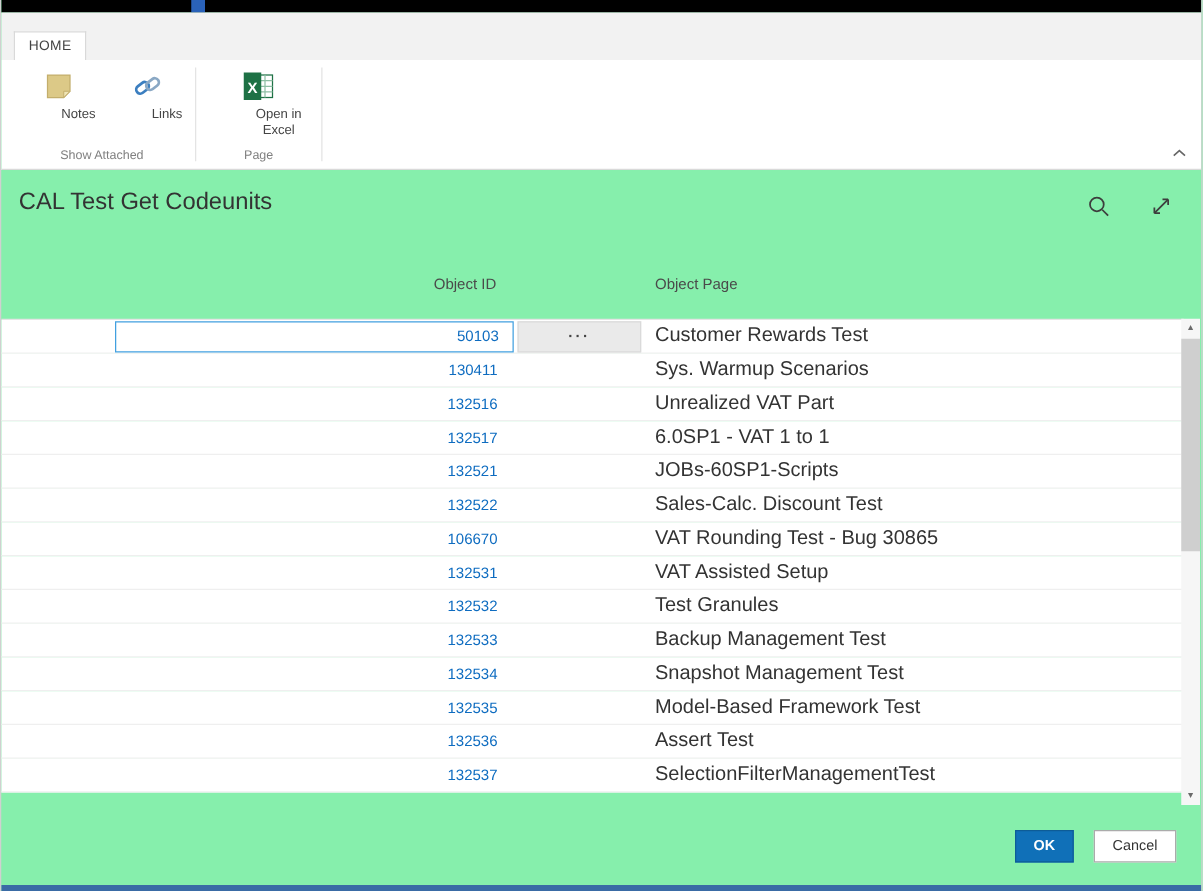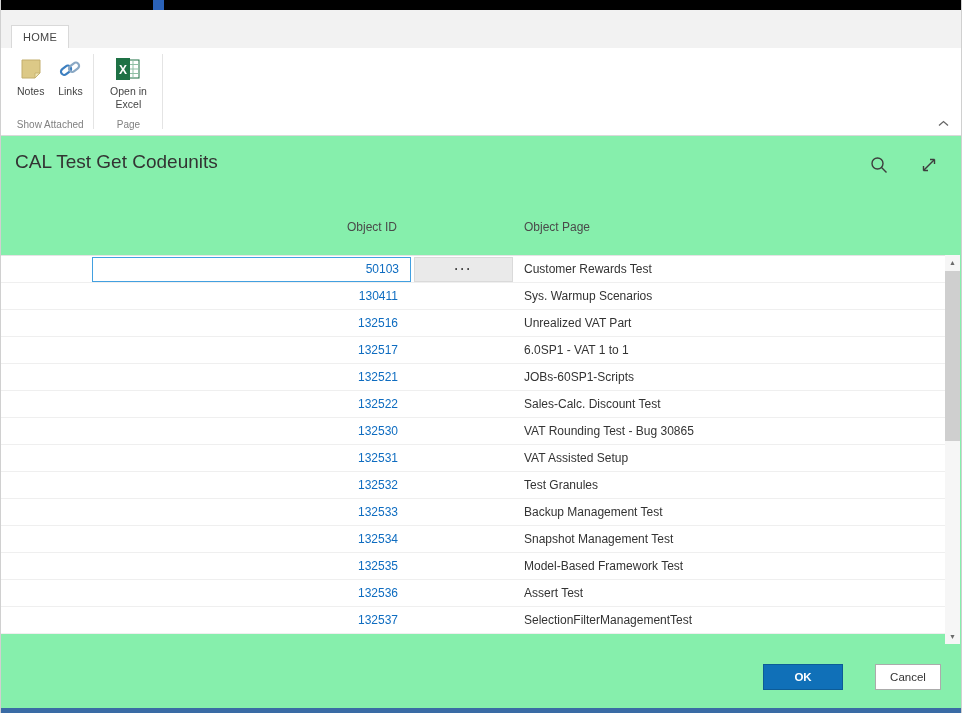--- a/index.html
+++ b/index.html
@@ -16,21 +16,21 @@
   .tabstrip { position:absolute; top:10px; left:0; width:100%; height:38px; background:#f2f2f2; }
   .tab { position:absolute; left:10px; bottom:0; height:23px; padding:0 11px; background:#fff;
          border:1px solid #d9d9d9; border-bottom:none; font-size:11px; color:#444;
          display:flex; align-items:center; letter-spacing:.3px; cursor:pointer; }
   .ribbon { position:absolute; top:48px; left:0; width:100%; height:88px; background:#fff;
             border-bottom:1px solid #d9d9d9; display:flex; align-items:stretch; padding-left:6px; }
   .rgroup { display:flex; flex-direction:column; }
   .rbuttons { flex:1; display:flex; align-items:flex-start; padding:6px 8px 0; gap:9px; }
   .rbtn { display:flex; flex-direction:column; align-items:center; cursor:pointer; padding:2px; }
   .ricon { width:26px; height:26px; display:flex; align-items:center; justify-content:center; }
-  .rlabel { margin-top:3px; font-size:10.5px; color:#444; text-align:center; line-height:1.25; max-width:48px; }
+  .rlabel { margin-top:3px; font-size:10.5px; color:#444; text-align:center; line-height:1.25; max-width:48px;margin-left:32px; }
   .group-label { font-size:10px; color:#808080; text-align:center; padding:2px 6px 5px; white-space:nowrap; }
   .vsep { width:1px; background:#e4e4e4; margin:6px 0; }
   .collapse-btn { position:absolute; right:8px; bottom:6px; width:20px; height:14px;
                   display:flex; align-items:center; justify-content:center; cursor:pointer; }
 
   
   .page-title { position:absolute; left:14px; top:151px; font-size:19px; font-weight:400; color:#333; }
   .hicon { position:absolute; top:153px; width:24px; height:24px; display:flex;
            align-items:center; justify-content:center; cursor:pointer; }
   .hicon.search { right:70px; }
@@ -45,33 +45,33 @@
   .cell-id { width:410px; height:100%; display:flex; justify-content:flex-end; align-items:center; }
   .id-box { display:flex; align-items:center; justify-content:flex-end; padding-right:13px; font-size:12px; }
   .id-text { color:var(--link,#0e6cc0); cursor:pointer;margin-left:16px; }
   .row.selected .id-box { width:319px; height:25px; border:1px solid var(--selection_border,#42a0e0);
                           padding-right:11px; background:#fff; }
   .cell-assist { width:103px; height:100%; display:flex; align-items:center; }
   .assist-btn { display:none; }
   .row.selected .assist-btn { display:flex; width:99px; height:25px; margin-left:3px; background:#eaeaea;
                               border:1px solid #dadada; align-items:center; justify-content:center;
                               font-size:12px; font-weight:bold; color:#444; letter-spacing:2px; cursor:pointer; }
-  .cell-name { padding-left:10px; font-size:12px; color:#333; white-space:nowrap; }
+  .cell-name { padding-left:10px; font-size:16px; color:#333; white-space:nowrap; }
 
   
   .scrollbar { position:absolute; top:255px; right:1px; width:15px; height:389px; background:#f6f6f6; }
   .sb-arrow { position:absolute; left:0; width:15px; height:15px; display:flex; align-items:center;
               justify-content:center; font-size:7px; color:#6a6a6a; cursor:pointer; }
   .sb-arrow.up { top:0; }
   .sb-arrow.down { bottom:0; }
   .sb-thumb { position:absolute; left:0; top:16px; width:15px; height:170px; background:#cfcfcf; cursor:pointer; }
 
   
   .btn { position:absolute; top:664px; height:26px; font-family:inherit; font-size:11.5px; cursor:pointer; }
-  .btn.ok { left:762px; width:80px; background:var(--ok_button,#1070b8); color:#fff;
+  .btn.ok { left:811px; width:47px; background:var(--ok_button,#1070b8); color:#fff;
             border:1px solid #0d5c97; font-weight:bold; }
   .btn.cancel { left:874px; width:66px; background:#fff; color:#333; border:1px solid #ababab; }
   .bottom-bar { position:absolute; bottom:0; left:0; width:100%; height:5px; background:var(--bottom_bar,#3a6ba5); }
 </style>
 </head>
 <body>
 
 <div class="window">
 
   <div class="titlebar">
@@ -228,21 +228,21 @@
     </div>
     <div class="cell-assist">
       
     </div>
     <div class="cell-name">Sales-Calc. Discount Test</div>
   </div>
 
   <div class="row">
     <div class="cell-id">
       <span class="id-box">
-        <span class="id-text">132530</span>
+        <span class="id-text">106670</span>
       </span>
     </div>
     <div class="cell-assist">
       
     </div>
     <div class="cell-name">VAT Rounding Test - Bug 30865</div>
   </div>
 
   <div class="row">
     <div class="cell-id">

